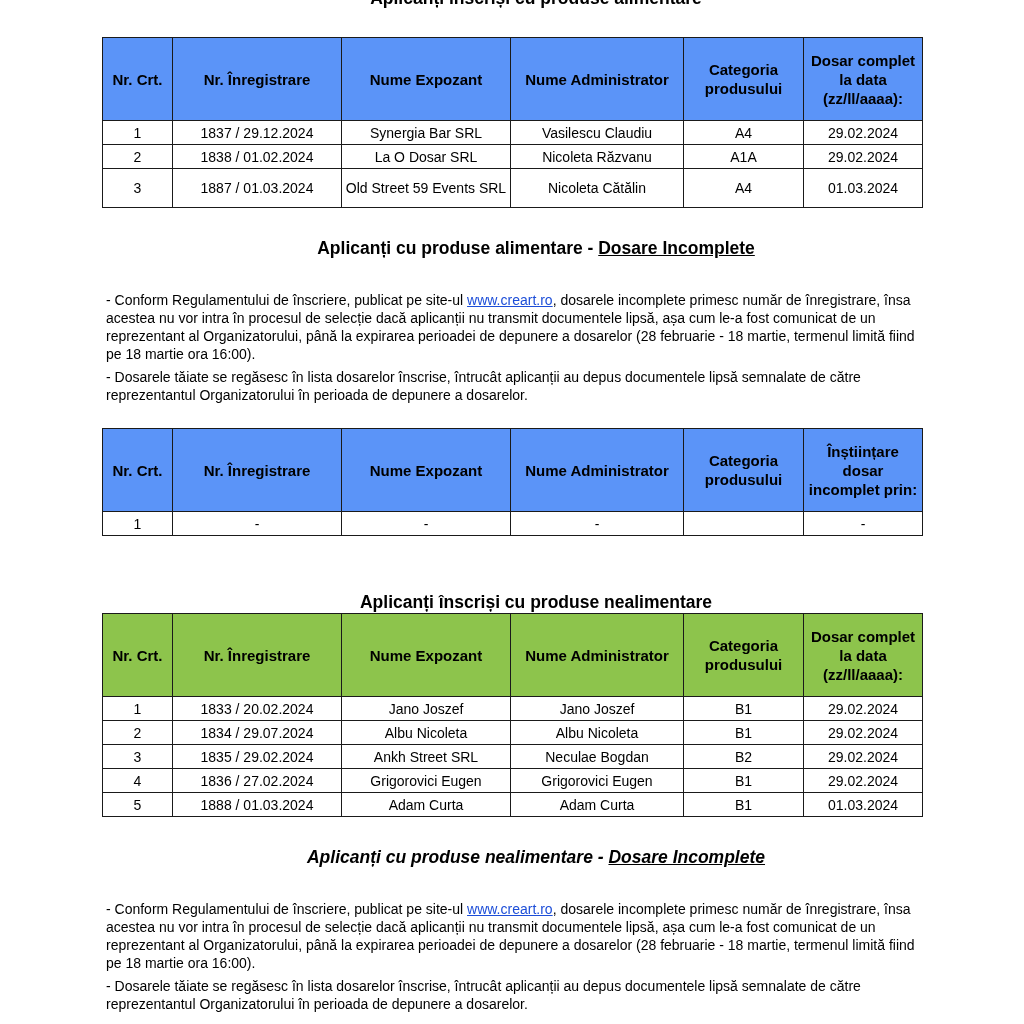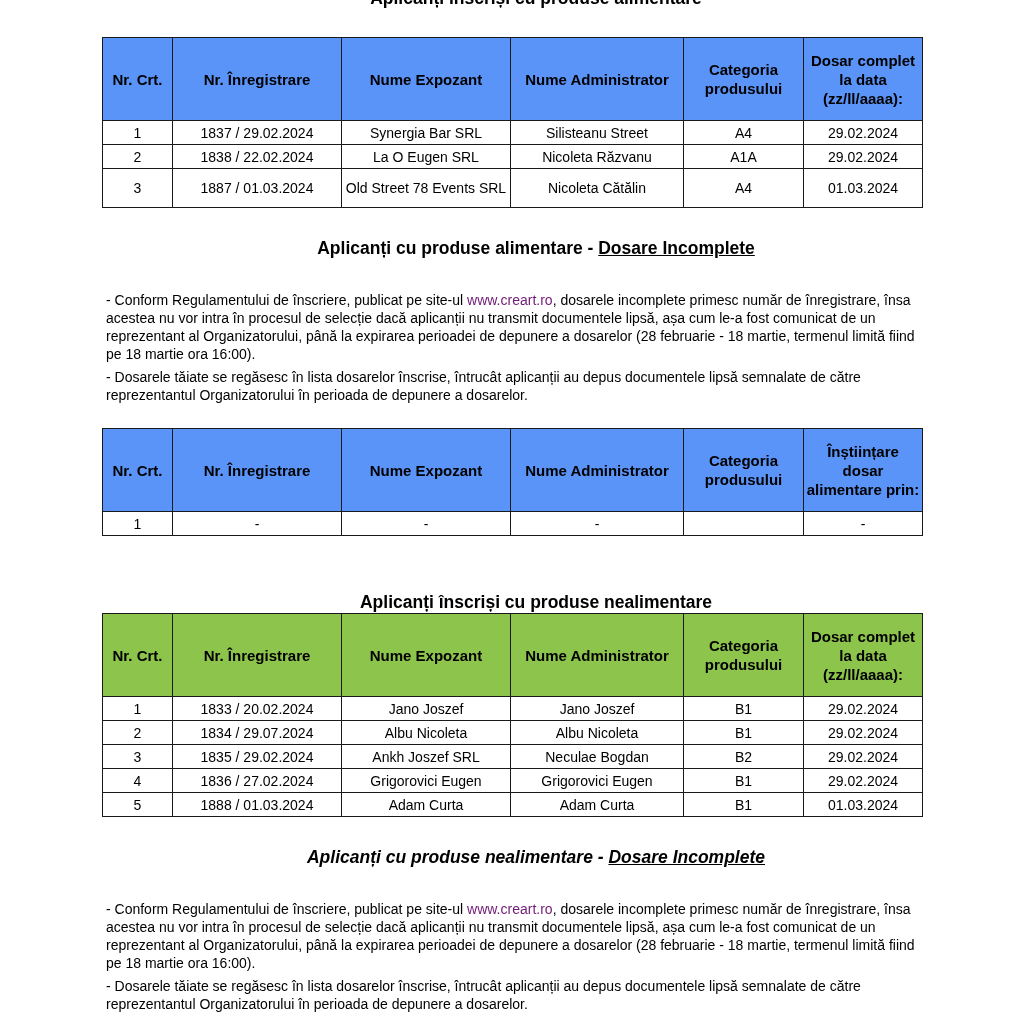--- a/index.html
+++ b/index.html
@@ -12,21 +12,21 @@
           table-layout:fixed; font-size:14px; }
   th, td { border:1.5px solid #1a1a1a; text-align:center; vertical-align:middle;
            padding:0 2px; line-height:18px; }
   th { font-weight:bold; font-size:15px; height:82px; line-height:19px; }
   .blue th { background:#5b94f8; }
   .green th { background:#8dc44c; }
   td { height:23px; }
   td.tall { height:38px; line-height:17px; }
   .para { position:absolute; left:106px; width:815px; font-size:14px; line-height:18px; }
   .para p { margin:0 0 5px 0; }
-  .link { color:#701a75; }
+  .link { color:#1d4ed8; text-decoration:underline; }
 </style>
 </head>
 <body>
 
 <div class="title" style="top:-12px;">Aplicanți înscriși cu produse alimentare</div>
 
 <table class="blue" style="top:37px;">
   <colgroup>
       <col style="width:70px">
       <col style="width:169px">
@@ -41,38 +41,38 @@
     <th>Nr. Înregistrare</th>
     <th>Nume Expozant</th>
     <th>Nume Administrator</th>
     <th>Categoria produsului</th>
     <th>Dosar complet la data (zz/ll/aaaa):</th>
   </tr>
     </thead>
   <tbody>
     <tr>
       <td>1</td>
-      <td>1837 / 29.02.2024</td>
+      <td>1837 / 29.12.2024</td>
       <td>Synergia Bar SRL</td>
-      <td>Silisteanu Street</td>
+      <td>Vasilescu Claudiu</td>
       <td>A4</td>
       <td>29.02.2024</td>
     </tr>
     <tr>
       <td>2</td>
-      <td>1838 / 22.02.2024</td>
-      <td>La O Eugen SRL</td>
+      <td>1838 / 01.02.2024</td>
+      <td>La O Dosar SRL</td>
       <td>Nicoleta Răzvanu</td>
       <td>A1A</td>
       <td>29.02.2024</td>
     </tr>
     <tr>
       <td class="tall">3</td>
       <td class="tall">1887 / 01.03.2024</td>
-      <td class="tall">Old Street 78 Events SRL</td>
+      <td class="tall">Old Street 59 Events SRL</td>
       <td class="tall">Nicoleta Cătălin</td>
       <td class="tall">A4</td>
       <td class="tall">01.03.2024</td>
     </tr>
   </tbody>
 </table>
 
 <div class="title" style="top:238px;">
   <span>Aplicanți cu produse alimentare - </span><u>Dosare Incomplete</u>
 </div>
@@ -91,21 +91,21 @@
       <col style="width:120px">
       <col style="width:119px">
     </colgroup>
   <thead>
       <tr>
     <th>Nr. Crt.</th>
     <th>Nr. Înregistrare</th>
     <th>Nume Expozant</th>
     <th>Nume Administrator</th>
     <th>Categoria produsului</th>
-    <th>Înștiințare dosar alimentare prin:</th>
+    <th>Înștiințare dosar incomplet prin:</th>
   </tr>
     </thead>
   <tbody>
     <tr>
       <td>1</td>
       <td>-</td>
       <td>-</td>
       <td>-</td>
       <td></td>
       <td>-</td>
@@ -147,21 +147,21 @@
       <td>2</td>
       <td>1834 / 29.07.2024</td>
       <td>Albu Nicoleta</td>
       <td>Albu Nicoleta</td>
       <td>B1</td>
       <td>29.02.2024</td>
     </tr>
     <tr>
       <td>3</td>
       <td>1835 / 29.02.2024</td>
-      <td>Ankh Joszef SRL</td>
+      <td>Ankh Street SRL</td>
       <td>Neculae Bogdan</td>
       <td>B2</td>
       <td>29.02.2024</td>
     </tr>
     <tr>
       <td>4</td>
       <td>1836 / 27.02.2024</td>
       <td>Grigorovici Eugen</td>
       <td>Grigorovici Eugen</td>
       <td>B1</td>

